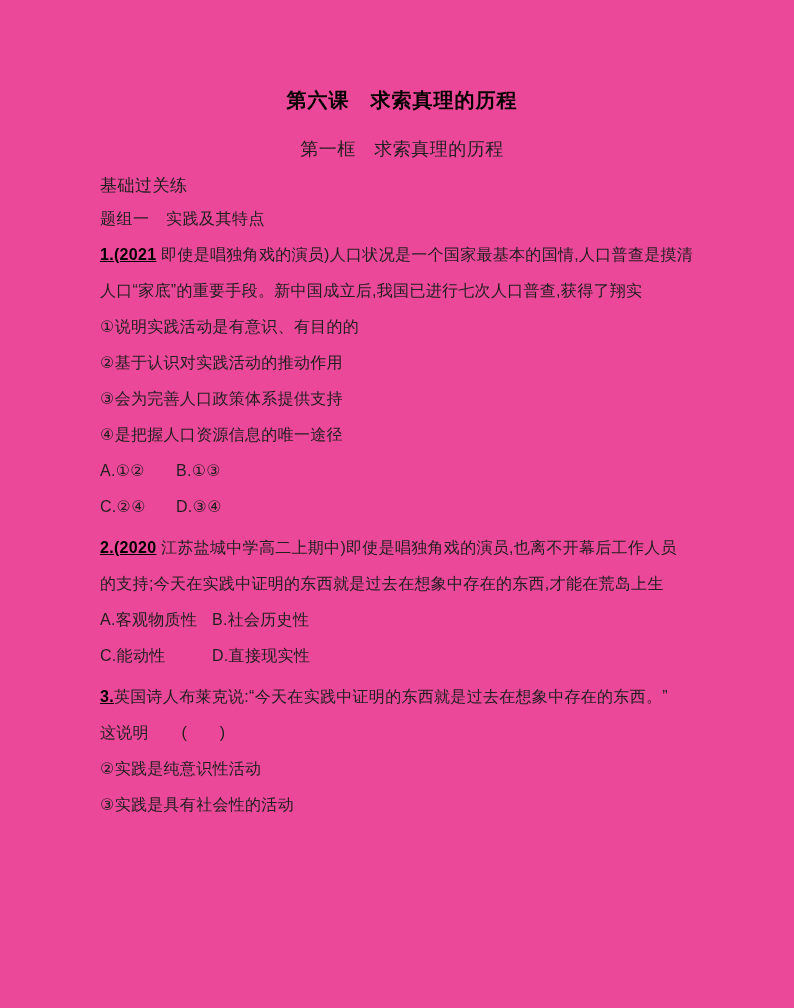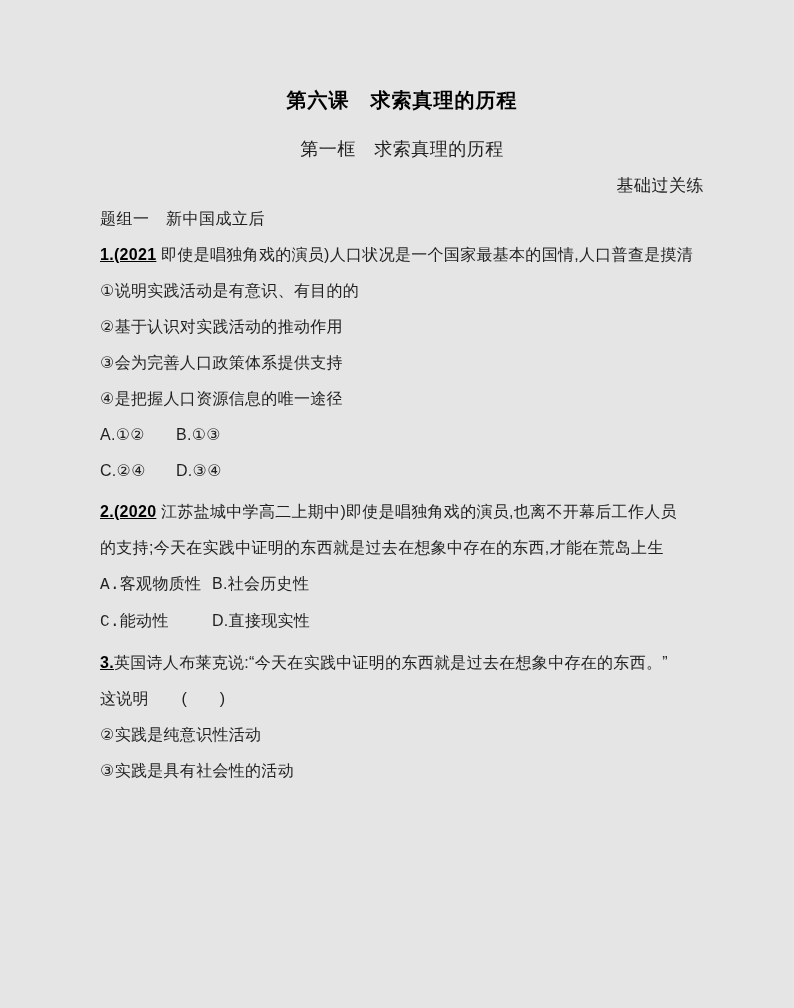--- a/index.html
+++ b/index.html
@@ -1,21 +1,21 @@
 <!DOCTYPE html>
 <html><head>
 <meta charset="utf-8">
 <style>
   * { margin: 0; padding: 0; box-sizing: border-box; }
   html, body { background: #ffffff; }
   .page {
     position: relative;
     width: 794px;
     height: 1008px;
-    background: #e5e5e5;
+    background: #ec4899;
     overflow: hidden;
     padding: 86px 90px 0 100px;
     font-family: "Liberation Sans", "DejaVu Sans", sans-serif;
     color: #1f1f1f;
     font-size: 16px;
   }
   .lesson-title {
     font-size: 20px;
     line-height: 28px;
     font-weight: 700;
@@ -29,63 +29,64 @@
     line-height: 26px;
     font-weight: 400;
     text-align: center;
     letter-spacing: 0.5px;
   }
   .section-title {
     margin-top: 12px;
     font-size: 17px;
     line-height: 24px;
     font-weight: 400;
-    text-align: right;
+    text-align: left;
     letter-spacing: 0.5px;
   }
   .group-heading {
     margin-top: 9px;
     font-size: 16px;
     line-height: 24px;
     letter-spacing: 0.5px;
   }
   .questions { margin-top: 6px; }
   .qblock + .qblock { margin-top: 5px; }
   .line {
     line-height: 36px;
     white-space: pre;
     letter-spacing: 0.3px;
   }
   .bnum { font-weight: 700; color: #000; text-decoration: underline; }
   .choice { display: inline-block; }
   .cw1 { min-width: 76px; }
-  .cw2 { min-width: 112px; font-family: Liberation Mono, monospace; }
+  .cw2 { min-width: 112px; }
   .badge {
     font-size: 9px;
     font-weight: 700;
     color: #111;
     padding: 0 6px;
     letter-spacing: 1px;
     vertical-align: 1px;
   }
 </style>
 </head>
 <body>
 
 <div class="page">
 
   <div class="lesson-title">第六课　求索真理的历程</div>
   <div class="frame-subtitle">第一框　求索真理的历程</div>
   <div class="section-title">基础过关练</div>
-  <div class="group-heading">题组一　新中国成立后</div>
+  <div class="group-heading">题组一　实践及其特点</div>
 
   <div class="questions">
 
     <section class="qblock">
       <div class="line"><span class="bnum">1.(2021</span><span> 即使是唱独角戏的演员)人口状况是一个国家最基本的国情,人口普查是摸清</span></div>
+      <div class="line">人口“家底”的重要手段。新中国成立后,我国已进行七次人口普查,获得了翔实</div>
       <div class="line">①说明实践活动是有意识、有目的的</div>
       <div class="line">②基于认识对实践活动的推动作用</div>
       <div class="line">③会为完善人口政策体系提供支持</div>
       <div class="line">④是把握人口资源信息的唯一途径</div>
       <div class="line"><span class="choice cw1">A.①②</span><span class="choice">B.①③</span></div>
       <div class="line"><span class="choice cw1">C.②④</span><span class="choice">D.③④</span></div>
     </section>
 
     <section class="qblock">
       <div class="line"><span class="bnum">2.(2020</span><span> 江苏盐城中学高二上期中)即使是唱独角戏的演员,也离不开幕后工作人员</span></div>

